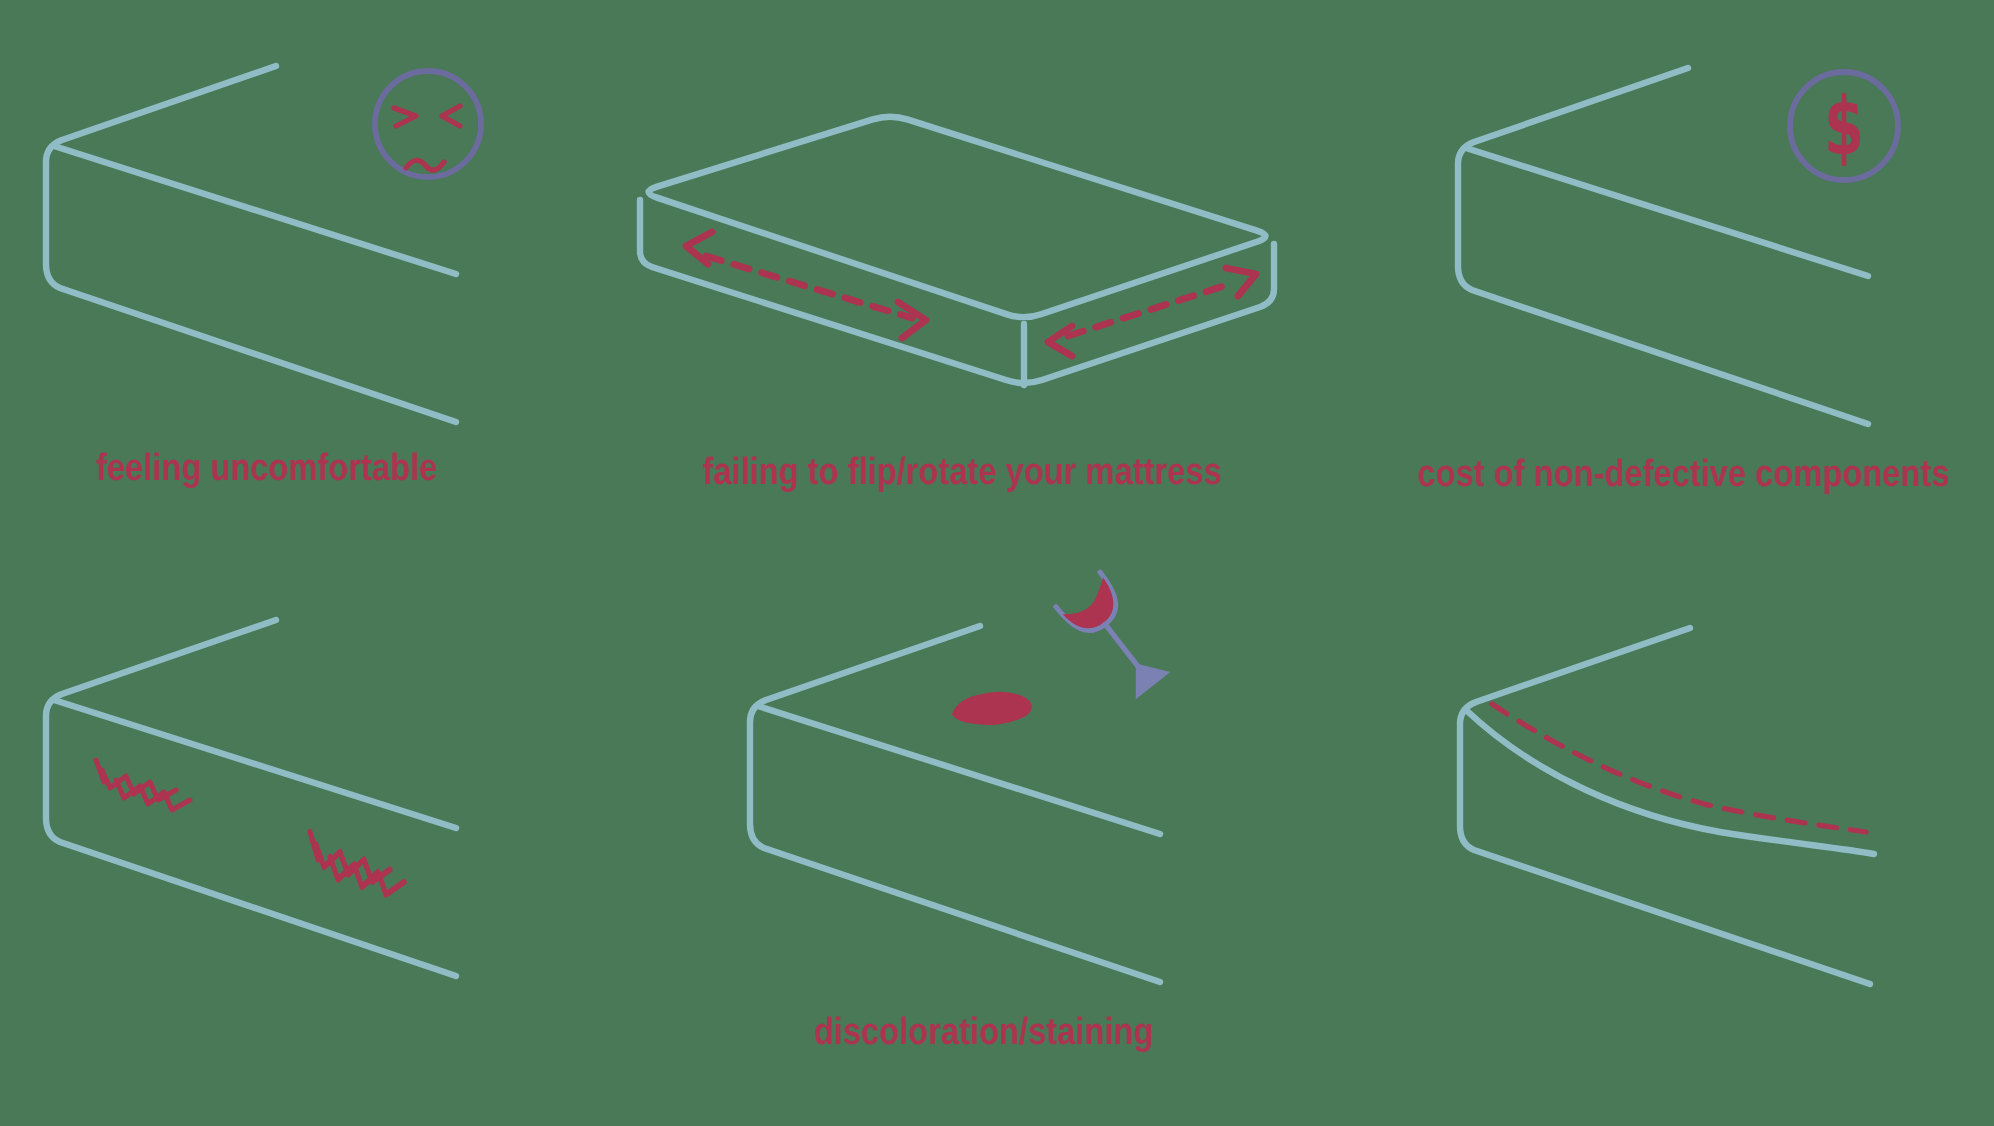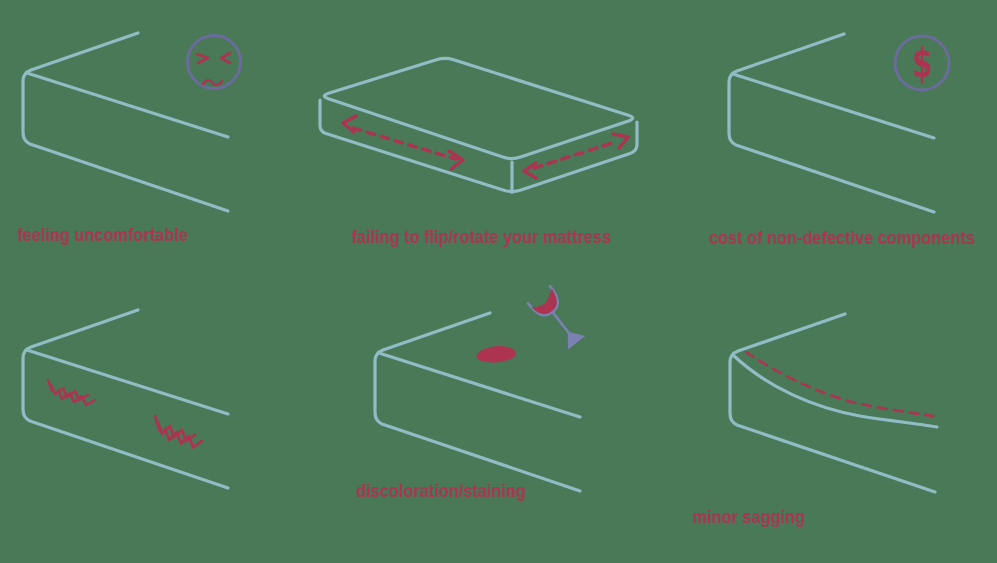--- a/index.html
+++ b/index.html
@@ -6,21 +6,21 @@
   .stage{position:relative;width:997px;height:563px;background:#497956;overflow:hidden;
          font-family:"Liberation Sans",sans-serif;}
   .stage svg{position:absolute;inset:0;width:997px;height:563px;display:block;}
   .blue{stroke:#90bcc6;stroke-width:3.2;fill:none;stroke-linecap:round;stroke-linejoin:round;}
   .purple-stroke{stroke:#6b6b9d;stroke-width:2.9;fill:none;}
   .red-stroke{stroke:#ad3451;fill:none;stroke-linecap:round;stroke-linejoin:round;}
   .red-fill{fill:#ad3451;stroke:none;}
   .glass-stroke{stroke:#7b81b3;fill:none;stroke-linecap:round;}
   .glass-fill{fill:#7b81b3;stroke:none;}
   .dollar{font-family:"DejaVu Sans",sans-serif;font-weight:700;font-size:40px;fill:#ad3451;}
-  .label{position:absolute;text-align:left;font-weight:700;font-size:19px;line-height:20px;
+  .label{position:absolute;text-align:center;font-weight:700;font-size:19px;line-height:20px;
          color:#ad3451;white-space:pre;}
   .lt{display:inline-block;transform:scaleX(0.86);}
 </style>
 </head>
 <body>
 
 <div class="stage">
 
   <svg viewBox="0 0 997 563" aria-hidden="true">
     <defs>
@@ -93,16 +93,15 @@
     <g class="blue">
       <use href="#cm-a" transform="translate(707,281)"></use>
       <path d="M733 355 C768 388 815 408 860 416 C890 421 921 424 937 427"></path>
     </g>
     <path class="red-stroke" stroke-width="2.6" stroke-dasharray="9 7" d="M746 352 C776 372 812 391 852 402 C882 409 913 413 933 416"></path>
   </svg>
 
   <div class="label" style="left:3px;top:225px;width:260px"><span class="lt">feeling uncomfortable</span></div>
   <div class="label" style="left:687px;top:228px;width:300px"><span class="lt">cost of non-defective components</span></div>
   <div class="label" style="left:330px;top:227px;width:300px"><span class="lt">failing to flip/rotate your mattress</span></div>
-  <div class="label" style="left:342px;top:481px;width:300px"><span class="lt">discoloration/staining</span></div>
-  <div class="label" style="left:683px;top:507px;width:300px"><span class="lt">minor sagging</span></div>
+  <div class="label" style="left:342px;top:507px;width:300px"><span class="lt">discoloration/staining</span></div>
 
 </div>
 
 </body></html>

